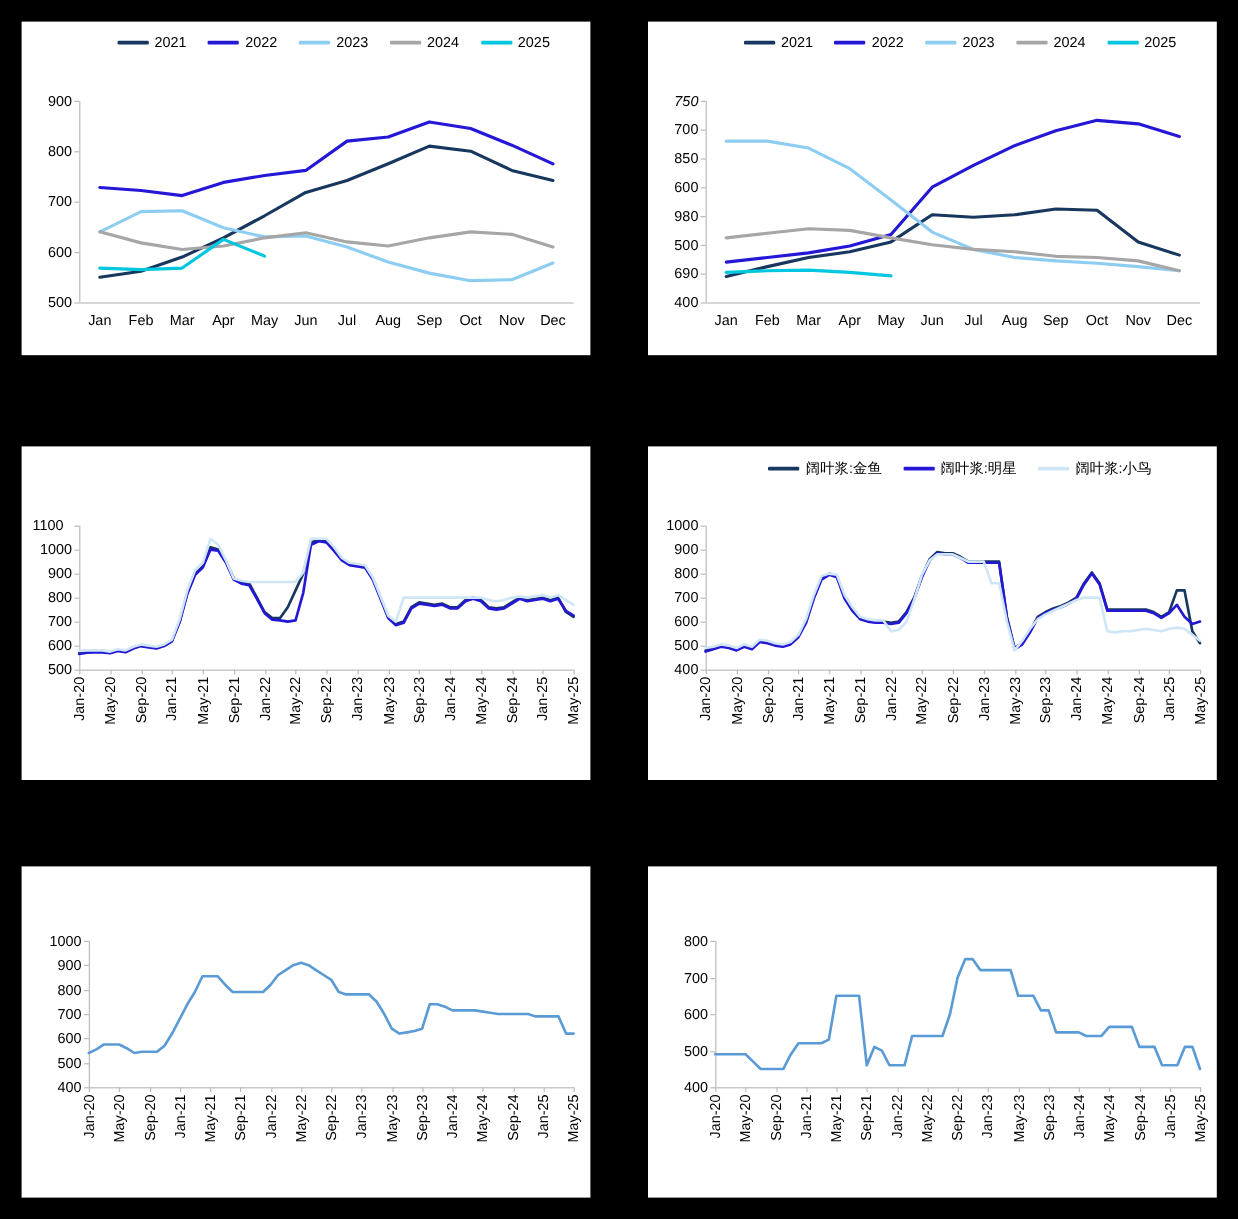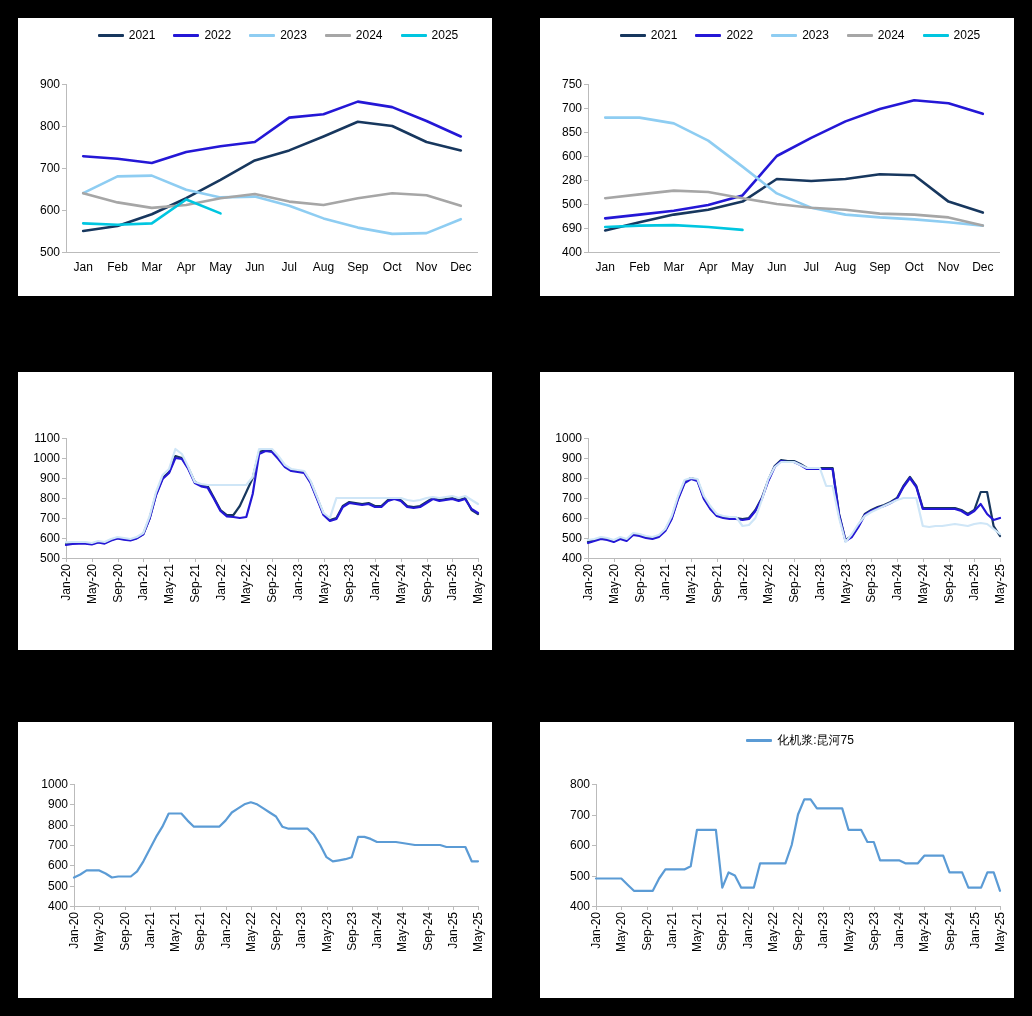--- a/index.html
+++ b/index.html
@@ -103,29 +103,29 @@
       </div>
       <div class="chart-area" style="position: absolute; left: 48px; top: 66px; width: 412px; height: 168px;">
         <div class="axis-line" style="left: 0px; top: 168px; width: 412px; height: 1px;"></div>
         <div class="axis-line" style="left: 0px; top: 0px; width: 1px; height: 168px;"></div>
         <div class="ytick" style="left: -46px; width: 40px; top: 168px;">400</div>
         <div class="axis-line" style="left: -4px; top: 168px; width: 4px; height: 1px;"></div>
         <div class="ytick" style="left: -46px; width: 40px; top: 144px;">690</div>
         <div class="axis-line" style="left: -4px; top: 144px; width: 4px; height: 1px;"></div>
         <div class="ytick" style="left: -46px; width: 40px; top: 120px;">500</div>
         <div class="axis-line" style="left: -4px; top: 120px; width: 4px; height: 1px;"></div>
-        <div class="ytick" style="left: -46px; width: 40px; top: 96px;">280</div>
+        <div class="ytick" style="left: -46px; width: 40px; top: 96px;">980</div>
         <div class="axis-line" style="left: -4px; top: 96px; width: 4px; height: 1px;"></div>
         <div class="ytick" style="left: -46px; width: 40px; top: 72px;">600</div>
         <div class="axis-line" style="left: -4px; top: 72px; width: 4px; height: 1px;"></div>
         <div class="ytick" style="left: -46px; width: 40px; top: 48px;">850</div>
         <div class="axis-line" style="left: -4px; top: 48px; width: 4px; height: 1px;"></div>
         <div class="ytick" style="left: -46px; width: 40px; top: 24px;">700</div>
         <div class="axis-line" style="left: -4px; top: 24px; width: 4px; height: 1px;"></div>
-        <div class="ytick" style="left: -46px; width: 40px; top: 0px;">750</div>
+        <div class="ytick" style="left: -46px; width: 40px; top: 0px; font-style: italic;">750</div>
         <div class="axis-line" style="left: -4px; top: 0px; width: 4px; height: 1px;"></div>
         <svg width="412" height="168">
           <path d="M17.2 146.4 L51.5 138.2 L85.8 130.6 L120.2 125.8 L154.5 117.6 L188.8 95.0 L223.2 97.0 L257.5 95.0 L291.8 90.2 L326.2 91.2 L360.5 117.6 L394.8 128.6" fill="none" stroke="#17375e" stroke-width="2.6" stroke-linejoin="round" stroke-linecap="round"></path>
           <path d="M17.2 134.4 L51.5 130.6 L85.8 126.7 L120.2 121.0 L154.5 111.4 L188.8 72.0 L223.2 53.8 L257.5 37.4 L291.8 25.0 L326.2 16.3 L360.5 19.2 L394.8 29.8" fill="none" stroke="#2417d6" stroke-width="2.6" stroke-linejoin="round" stroke-linecap="round"></path>
           <path d="M17.2 33.6 L51.5 33.6 L85.8 39.4 L120.2 56.6 L154.5 82.6 L188.8 109.4 L223.2 123.8 L257.5 130.6 L291.8 133.4 L326.2 135.4 L360.5 138.2 L394.8 141.6" fill="none" stroke="#8ecdf2" stroke-width="2.6" stroke-linejoin="round" stroke-linecap="round"></path>
           <path d="M17.2 114.2 L51.5 110.4 L85.8 106.6 L120.2 108.0 L154.5 114.2 L188.8 120.0 L223.2 123.8 L257.5 125.8 L291.8 129.6 L326.2 130.6 L360.5 133.4 L394.8 141.6" fill="none" stroke="#a6a6a6" stroke-width="2.6" stroke-linejoin="round" stroke-linecap="round"></path>
           <path d="M17.2 143.0 L51.5 141.6 L85.8 141.1 L120.2 143.0 L154.5 145.9" fill="none" stroke="#00c6e0" stroke-width="2.6" stroke-linejoin="round" stroke-linecap="round"></path>
         </svg>
         <div class="xtick" style="left: 17.1667px; top: 176px;">Jan</div>
         <div class="xtick" style="left: 51.5px; top: 176px;">Feb</div>
@@ -150,21 +150,21 @@
         <div class="ytick" style="left: -46px; width: 40px; top: 100px;">600</div>
         <div class="axis-line" style="left: -4px; top: 100px; width: 4px; height: 1px;"></div>
         <div class="ytick" style="left: -46px; width: 40px; top: 80px;">700</div>
         <div class="axis-line" style="left: -4px; top: 80px; width: 4px; height: 1px;"></div>
         <div class="ytick" style="left: -46px; width: 40px; top: 60px;">800</div>
         <div class="axis-line" style="left: -4px; top: 60px; width: 4px; height: 1px;"></div>
         <div class="ytick" style="left: -46px; width: 40px; top: 40px;">900</div>
         <div class="axis-line" style="left: -4px; top: 40px; width: 4px; height: 1px;"></div>
         <div class="ytick" style="left: -46px; width: 40px; top: 20px;">1000</div>
         <div class="axis-line" style="left: -4px; top: 20px; width: 4px; height: 1px;"></div>
-        <div class="ytick" style="left: -46px; width: 40px; top: 0px;">1100</div>
+        <div class="ytick" style="left: -46px; width: 40px; top: 0px; text-align: center;">1100</div>
         <div class="axis-line" style="left: -4px; top: 0px; width: 4px; height: 1px;"></div>
         <svg width="412" height="120">
           <path d="M0.0 106.0 L6.4 105.0 L12.9 105.0 L19.3 105.0 L25.8 106.0 L32.2 104.0 L38.6 105.0 L45.1 102.0 L51.5 100.0 L57.9 101.0 L64.4 102.0 L70.8 100.0 L77.3 96.0 L83.7 80.0 L90.1 56.0 L96.6 40.0 L103.0 34.0 L109.4 18.0 L115.9 20.0 L122.3 30.0 L128.8 44.0 L135.2 47.0 L141.6 48.0 L148.1 60.0 L154.5 72.0 L160.9 77.0 L167.4 77.0 L173.8 68.0 L180.3 54.0 L186.7 40.0 L193.1 14.0 L199.6 12.0 L206.0 13.0 L212.4 20.0 L218.9 28.0 L225.3 32.0 L231.8 33.0 L238.2 34.0 L244.6 44.0 L251.1 60.0 L257.5 76.0 L263.9 82.0 L270.4 80.0 L276.8 68.0 L283.3 64.0 L289.7 65.0 L296.1 66.0 L302.6 65.0 L309.0 68.0 L315.4 68.0 L321.9 62.0 L328.3 60.0 L334.8 62.0 L341.2 68.0 L347.6 69.0 L354.1 68.0 L360.5 64.0 L366.9 60.0 L373.4 62.0 L379.8 61.0 L386.3 60.0 L392.7 62.0 L399.1 60.0 L405.6 72.0 L412.0 76.0" fill="none" stroke="#17375e" stroke-width="2.2" stroke-linejoin="round" stroke-linecap="round"></path>
           <path d="M0.0 107.0 L6.4 106.0 L12.9 105.6 L19.3 105.6 L25.8 106.4 L32.2 104.4 L38.6 105.6 L45.1 102.4 L51.5 100.4 L57.9 101.6 L64.4 102.4 L70.8 100.4 L77.3 96.4 L83.7 80.4 L90.1 57.0 L96.6 41.0 L103.0 35.0 L109.4 20.0 L115.9 21.0 L122.3 31.0 L128.8 45.0 L135.2 48.4 L141.6 49.6 L148.1 61.0 L154.5 73.0 L160.9 78.4 L167.4 79.0 L173.8 80.0 L180.3 79.0 L186.7 56.0 L193.1 16.0 L199.6 13.0 L206.0 14.0 L212.4 21.0 L218.9 29.0 L225.3 33.0 L231.8 34.0 L238.2 35.0 L244.6 45.0 L251.1 61.0 L257.5 77.0 L263.9 83.0 L270.4 81.0 L276.8 69.0 L283.3 65.0 L289.7 66.0 L296.1 67.0 L302.6 66.0 L309.0 69.0 L315.4 69.0 L321.9 63.0 L328.3 61.0 L334.8 63.0 L341.2 69.0 L347.6 70.0 L354.1 69.0 L360.5 65.0 L366.9 61.0 L373.4 63.0 L379.8 62.0 L386.3 61.0 L392.7 63.0 L399.1 61.0 L405.6 71.0 L412.0 75.0" fill="none" stroke="#2417d6" stroke-width="2.2" stroke-linejoin="round" stroke-linecap="round"></path>
           <path d="M0.0 104.4 L6.4 104.0 L12.9 104.0 L19.3 104.0 L25.8 105.0 L32.2 103.0 L38.6 104.0 L45.1 101.0 L51.5 99.0 L57.9 100.0 L64.4 101.0 L70.8 99.0 L77.3 95.0 L83.7 78.0 L90.1 54.0 L96.6 37.0 L103.0 31.0 L109.4 11.0 L115.9 16.0 L122.3 29.0 L128.8 44.0 L135.2 46.0 L141.6 47.0 L148.1 47.0 L154.5 47.0 L160.9 47.0 L167.4 47.0 L173.8 47.0 L180.3 47.0 L186.7 39.0 L193.1 11.0 L199.6 11.0 L206.0 11.0 L212.4 18.0 L218.9 27.0 L225.3 31.0 L231.8 32.0 L238.2 33.0 L244.6 43.0 L251.1 59.0 L257.5 75.0 L263.9 80.0 L270.4 60.0 L276.8 60.0 L283.3 60.0 L289.7 60.0 L296.1 60.0 L302.6 60.0 L309.0 60.0 L315.4 60.0 L321.9 60.0 L328.3 60.0 L334.8 60.0 L341.2 62.0 L347.6 63.0 L354.1 62.0 L360.5 60.0 L366.9 59.0 L373.4 60.0 L379.8 59.0 L386.3 58.0 L392.7 60.0 L399.1 58.0 L405.6 62.0 L412.0 66.0" fill="none" stroke="#cfe6f7" stroke-width="2.2" stroke-linejoin="round" stroke-linecap="round"></path>
         </svg>
         <div class="xtick-rot-wrap" style="left: 0px; top: 126px;">
           <div style="position: absolute; font-size: 12px; white-space: nowrap; transform-origin: left top; transform: rotate(-90deg) translate(-100%, -50%);">Jan-20</div>
         </div>
         <div class="axis-line" style="left: 0px; top: 120px; width: 1px; height: 4px;"></div>
@@ -228,20 +228,34 @@
           <div style="position: absolute; font-size: 12px; white-space: nowrap; transform-origin: left top; transform: rotate(-90deg) translate(-100%, -50%);">Jan-25</div>
         </div>
         <div class="axis-line" style="left: 386.25px; top: 120px; width: 1px; height: 4px;"></div>
         <div class="xtick-rot-wrap" style="left: 412px; top: 126px;">
           <div style="position: absolute; font-size: 12px; white-space: nowrap; transform-origin: left top; transform: rotate(-90deg) translate(-100%, -50%);">May-25</div>
         </div>
         <div class="axis-line" style="left: 412px; top: 120px; width: 1px; height: 4px;"></div>
       </div>
     </div>
   <div class="panel" style="left:540px;top:372px;width:474px;height:278px;">
+      <div class="legend">
+        <div class="legend-item">
+          <span class="legend-line" style="background: rgb(23, 55, 94);"></span>
+          <span>阔叶浆:金鱼</span>
+        </div>
+        <div class="legend-item">
+          <span class="legend-line" style="background: rgb(36, 23, 214);"></span>
+          <span>阔叶浆:明星</span>
+        </div>
+        <div class="legend-item">
+          <span class="legend-line" style="background: rgb(207, 230, 247);"></span>
+          <span>阔叶浆:小鸟</span>
+        </div>
+      </div>
       <div class="chart-area" style="position: absolute; left: 48px; top: 66px; width: 412px; height: 120px;">
         <div class="axis-line" style="left: 0px; top: 120px; width: 412px; height: 1px;"></div>
         <div class="axis-line" style="left: 0px; top: 0px; width: 1px; height: 120px;"></div>
         <div class="ytick" style="left: -46px; width: 40px; top: 120px;">400</div>
         <div class="axis-line" style="left: -4px; top: 120px; width: 4px; height: 1px;"></div>
         <div class="ytick" style="left: -46px; width: 40px; top: 100px;">500</div>
         <div class="axis-line" style="left: -4px; top: 100px; width: 4px; height: 1px;"></div>
         <div class="ytick" style="left: -46px; width: 40px; top: 80px;">600</div>
         <div class="axis-line" style="left: -4px; top: 80px; width: 4px; height: 1px;"></div>
         <div class="ytick" style="left: -46px; width: 40px; top: 60px;">700</div>
@@ -412,26 +426,20 @@
           <div style="position: absolute; font-size: 12px; white-space: nowrap; transform-origin: left top; transform: rotate(-90deg) translate(-100%, -50%);">Jan-25</div>
         </div>
         <div class="axis-line" style="left: 378.75px; top: 122px; width: 1px; height: 4px;"></div>
         <div class="xtick-rot-wrap" style="left: 404px; top: 128px;">
           <div style="position: absolute; font-size: 12px; white-space: nowrap; transform-origin: left top; transform: rotate(-90deg) translate(-100%, -50%);">May-25</div>
         </div>
         <div class="axis-line" style="left: 404px; top: 122px; width: 1px; height: 4px;"></div>
       </div>
     </div>
   <div class="panel" style="left:540px;top:722px;width:474px;height:276px;">
-      <div class="legend one">
-        <div class="legend-item">
-          <span class="legend-line" style="background: rgb(91, 155, 213);"></span>
-          <span>化机浆:昆河75</span>
-        </div>
-      </div>
       <div class="chart-area" style="position: absolute; left: 56px; top: 62px; width: 404px; height: 122px;">
         <div class="axis-line" style="left: 0px; top: 122px; width: 404px; height: 1px;"></div>
         <div class="axis-line" style="left: 0px; top: 0px; width: 1px; height: 122px;"></div>
         <div class="ytick" style="left: -54px; width: 48px; top: 122px;">400</div>
         <div class="axis-line" style="left: -4px; top: 122px; width: 4px; height: 1px;"></div>
         <div class="ytick" style="left: -54px; width: 48px; top: 91.5px;">500</div>
         <div class="axis-line" style="left: -4px; top: 91.5px; width: 4px; height: 1px;"></div>
         <div class="ytick" style="left: -54px; width: 48px; top: 61px;">600</div>
         <div class="axis-line" style="left: -4px; top: 61px; width: 4px; height: 1px;"></div>
         <div class="ytick" style="left: -54px; width: 48px; top: 30.5px;">700</div>

